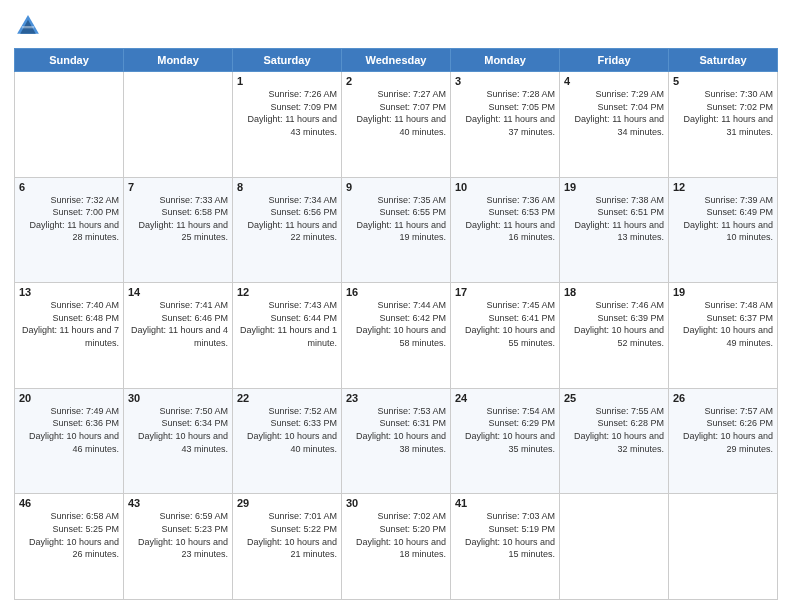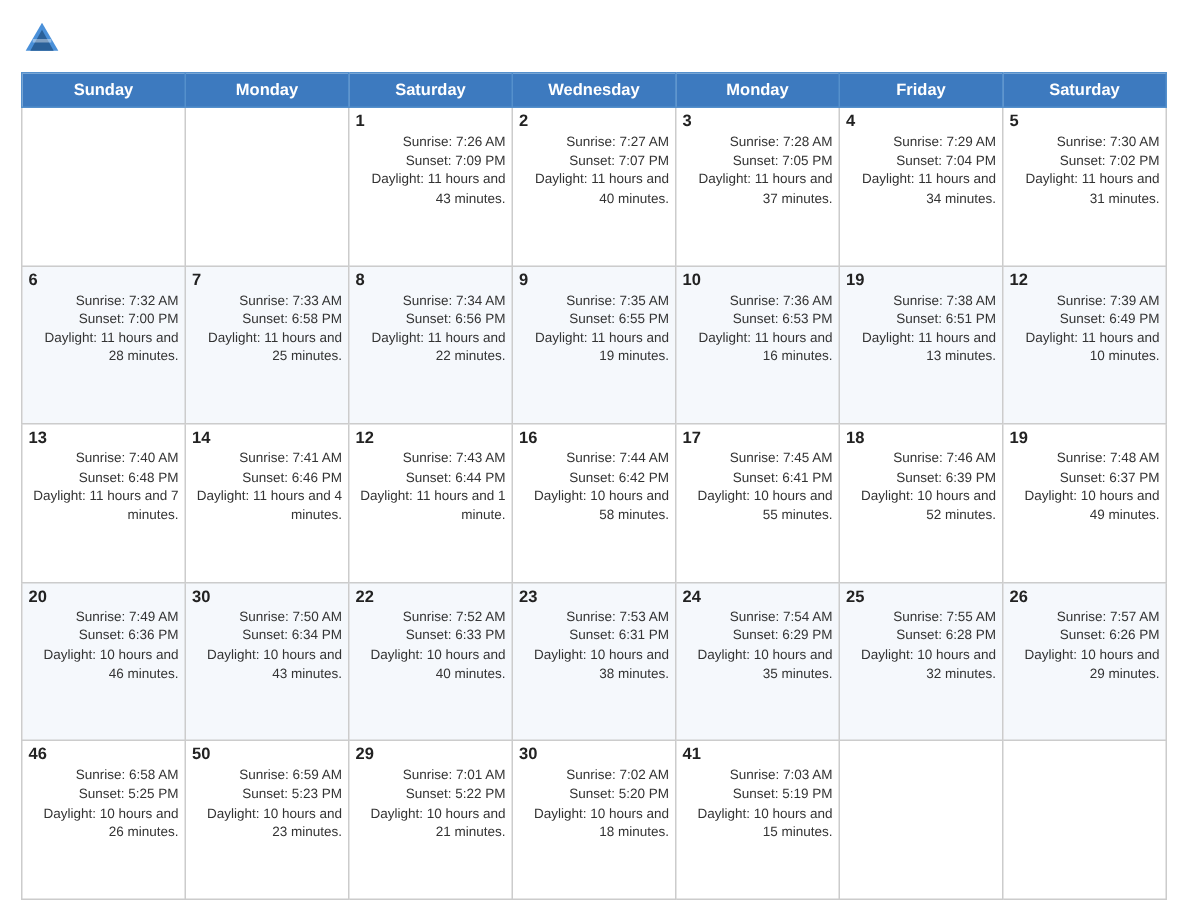--- a/index.html
+++ b/index.html
@@ -248,21 +248,21 @@
             <span class="day-num">26</span>
             <div class="cell-text">Sunrise: 7:57 AM<br>Sunset: 6:26 PM<br>Daylight: 10 hours and 29 minutes.</div>
           </td>
         </tr>
         <tr>
           <td>
             <span class="day-num">46</span>
             <div class="cell-text">Sunrise: 6:58 AM<br>Sunset: 5:25 PM<br>Daylight: 10 hours and 26 minutes.</div>
           </td>
           <td>
-            <span class="day-num">50</span>
+            <span class="day-num">43</span>
             <div class="cell-text">Sunrise: 6:59 AM<br>Sunset: 5:23 PM<br>Daylight: 10 hours and 23 minutes.</div>
           </td>
           <td>
             <span class="day-num">29</span>
             <div class="cell-text">Sunrise: 7:01 AM<br>Sunset: 5:22 PM<br>Daylight: 10 hours and 21 minutes.</div>
           </td>
           <td>
             <span class="day-num">30</span>
             <div class="cell-text">Sunrise: 7:02 AM<br>Sunset: 5:20 PM<br>Daylight: 10 hours and 18 minutes.</div>
           </td>

